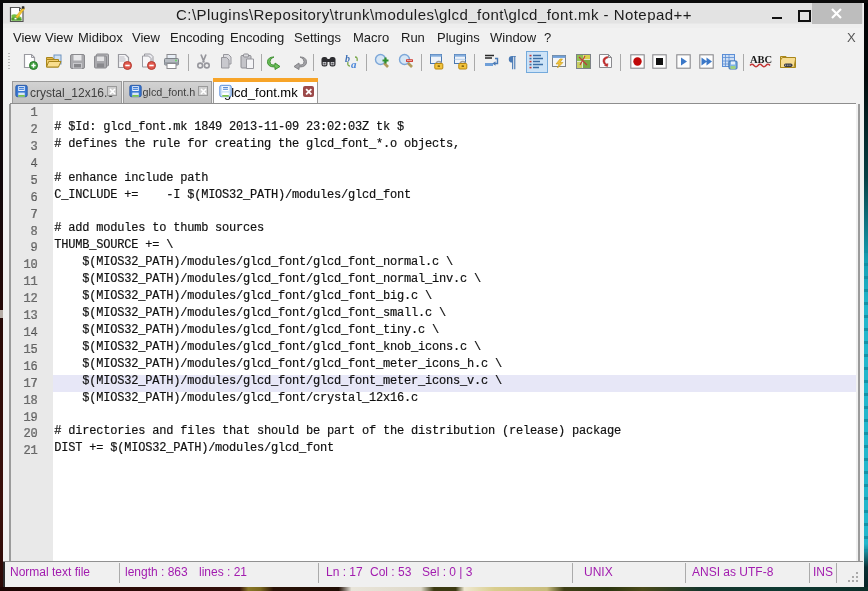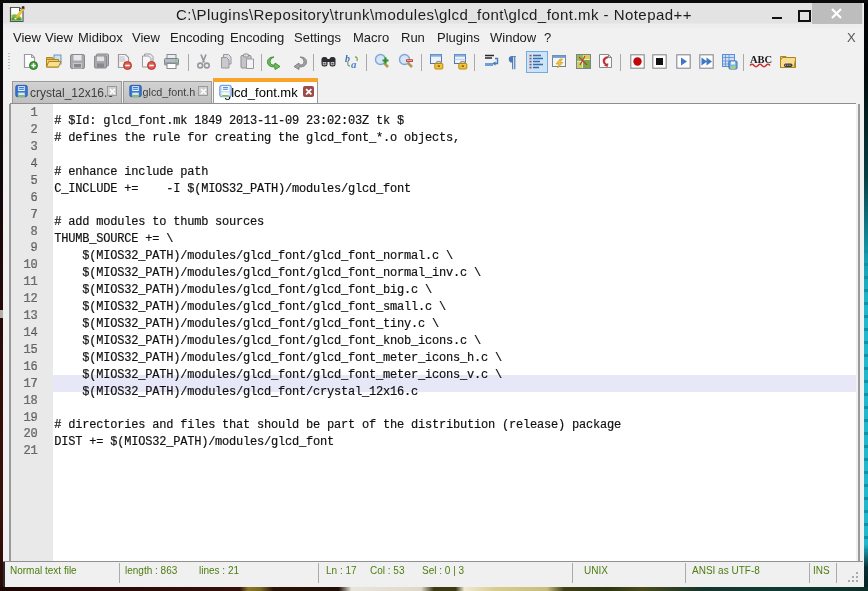--- a/index.html
+++ b/index.html
@@ -2,21 +2,21 @@
 <html><head>
 <meta charset="utf-8">
 <style>
 html,body{margin:0;padding:0}
 body{width:868px;height:591px;position:relative;overflow:hidden;background:#f5f5f5;font-family:"Liberation Sans",sans-serif}
 .a{position:absolute}
 .sep{position:absolute;width:1px;background:#a9a9a9;top:54px;height:17px}
 .ssep{position:absolute;width:1px;background:#ababab;top:563px;height:20px}
 .mi{position:absolute;top:28.6px;height:17px;font-size:13px;color:#1b1b1b;line-height:17px}
 .ic{position:absolute;top:53px}
-.st{position:absolute;top:565px;font-size:10px;color:#4d7c0f}
+.st{position:absolute;top:565px;font-size:12px;color:#a21caf}
 pre{margin:0;font-family:"Liberation Mono",monospace;font-size:12px;letter-spacing:-0.204px;line-height:16.9px;color:#101010;-webkit-text-stroke:0.18px #101010}
 </style>
 </head>
 <body>
 
 <div class="a" style="left:0;top:0;width:3px;height:591px;background:linear-gradient(#060608 0%,#10060a 30%,#2e0b08 60%,#3c100b 85%,#2b0906 100%)"></div>
 
 <div class="a" style="left:864px;top:0;width:4px;height:591px;background:linear-gradient(#010103 0%,#02090a 13%,#073f44 30%,#16a0b4 44%,#22b7cc 52%,#22b7cc 92%,#0a3034 96%,#071f22 100%)"></div>
 <div class="a" style="left:864px;top:240px;width:4px;height:320px;background:repeating-linear-gradient(#0000 0,#0000 10px,#118ea2 10px,#118ea2 13px);opacity:.9"></div>
 
@@ -349,21 +349,21 @@
 13
 14
 15
 16
 17
 18
 19
 20
 21</pre>
 
-<pre class="a" style="left:54.2px;top:113px"># $Id: glcd_font.mk 1849 2013-11-09 23:02:03Z tk $
+<pre class="a" style="left:54.2px;top:119px"># $Id: glcd_font.mk 1849 2013-11-09 23:02:03Z tk $
 # defines the rule for creating the glcd_font_*.o objects,
 
 # enhance include path
 C_INCLUDE +=    -I $(MIOS32_PATH)/modules/glcd_font
 
 # add modules to thumb sources
 THUMB_SOURCE += \
     $(MIOS32_PATH)/modules/glcd_font/glcd_font_normal.c \
     $(MIOS32_PATH)/modules/glcd_font/glcd_font_normal_inv.c \
     $(MIOS32_PATH)/modules/glcd_font/glcd_font_big.c \

